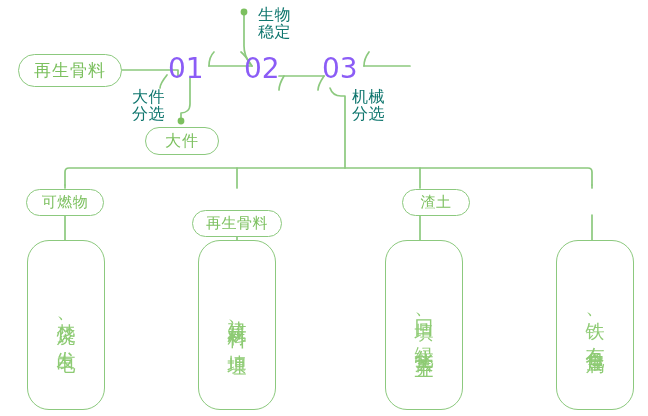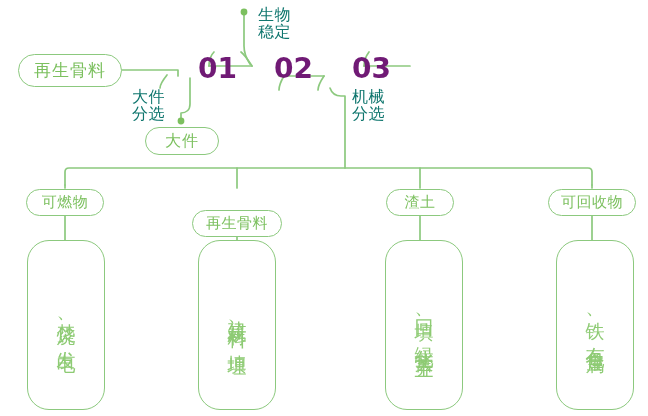--- a/index.html
+++ b/index.html
@@ -45,27 +45,26 @@
     font-size:16px;
   }
   .pill-cat{
     height:27px;
     font-size:15px;
     letter-spacing:0.5px;
   }
   
   .stagenum{
     position:absolute;
-    color:#701a75;
+    color:#8b5cf6;
     font-size:28px;
-    font-weight:700;
+    font-weight:400;
     letter-spacing:0px;
     line-height:1;
     font-family:"DejaVu Sans",sans-serif;
-    margin-left:30px;
   }
   
   .note{
     position:absolute;
     color:#0f766e;
     font-size:16px;
     line-height:17px;
     white-space:pre-line;
     letter-spacing:0.5px;
   }
@@ -153,25 +152,22 @@
   <div class="pill pill-bulky">
     <span>大件</span>
   </div>
 
   <div class="pill pill-cat" style="left:26px;top:189px;width:78px;text-align:right;">
     <span>可燃物</span>
   </div>
   <div class="pill pill-cat" style="left:192px;top:189px;width:90px;margin-top:21px;">
     <span>再生骨料</span>
   </div>
-  <div class="pill pill-cat" style="left:386px;top:189px;width:68px;">
+  <div class="pill pill-cat" style="left:402px;top:189px;width:68px;">
     <span>渣土</span>
-  </div>
-  <div class="pill pill-cat" style="left:548px;top:189px;width:88px;">
-    <span>可回收物</span>
   </div>
 
   <div class="vbox" style="left:27px;top:240px;width:78px;height:170px;">
     <span class="vtext">焚烧、发电</span>
   </div>
   <div class="vbox" style="left:198px;top:240px;width:78px;height:170px;">
     <span class="vtext">建筑材料、填埋</span>
   </div>
   <div class="vbox" style="left:385px;top:240px;width:78px;height:170px;">
     <span class="vtext">回填、绿化营养土</span>

